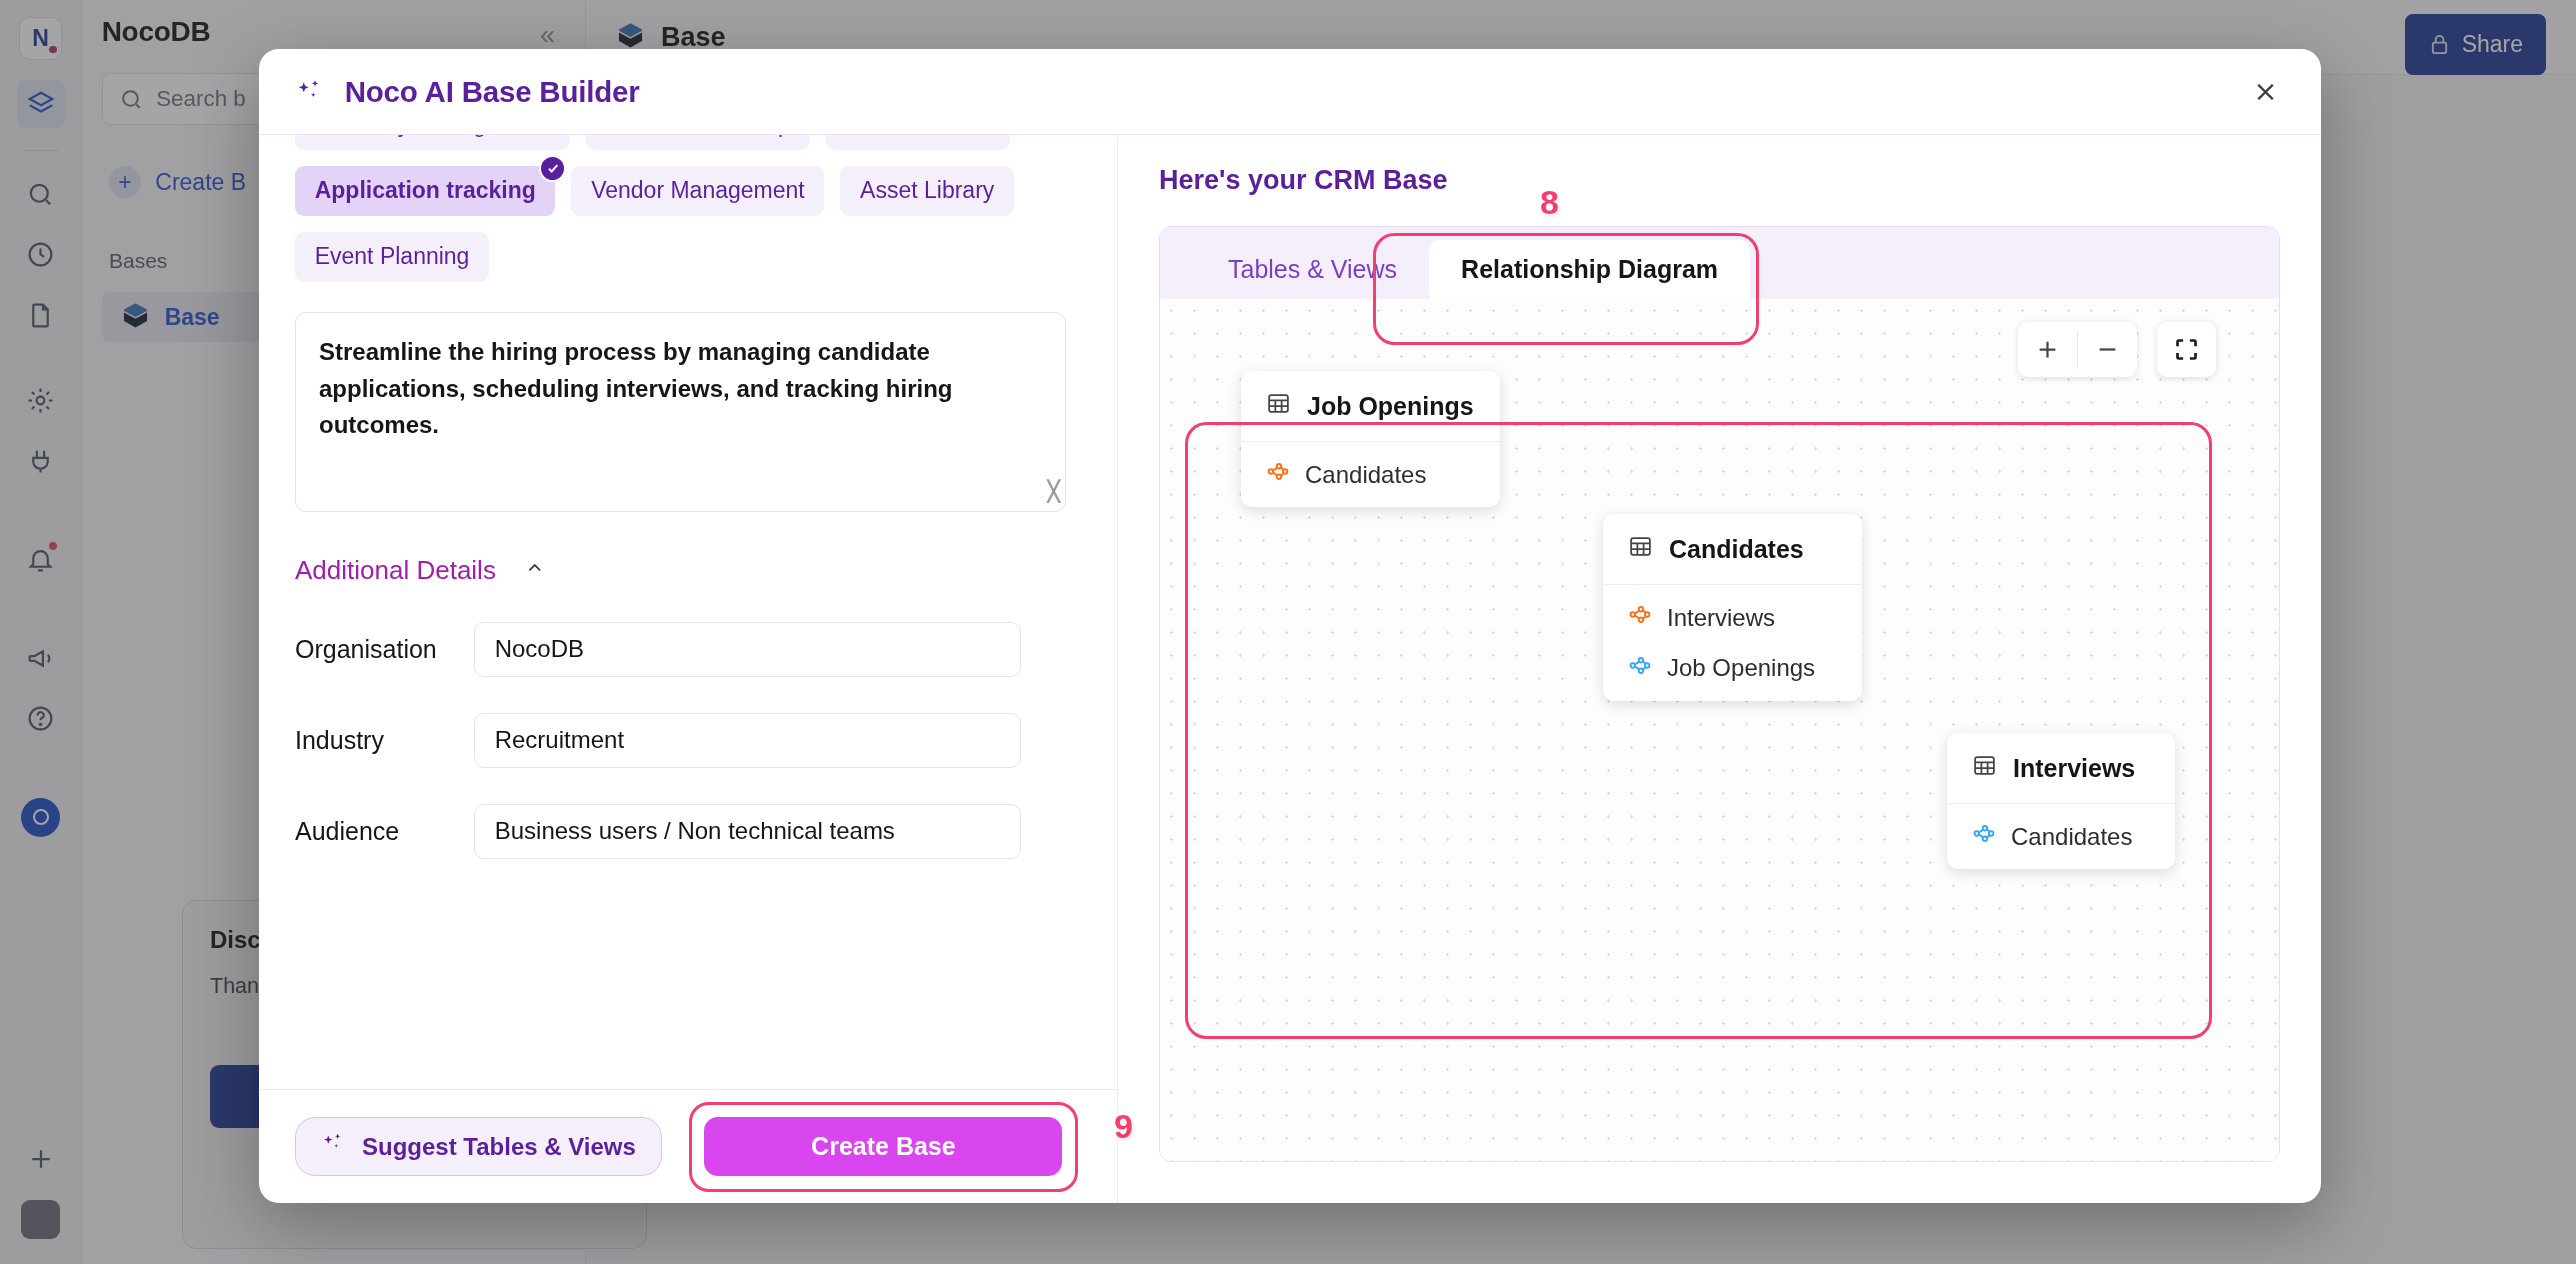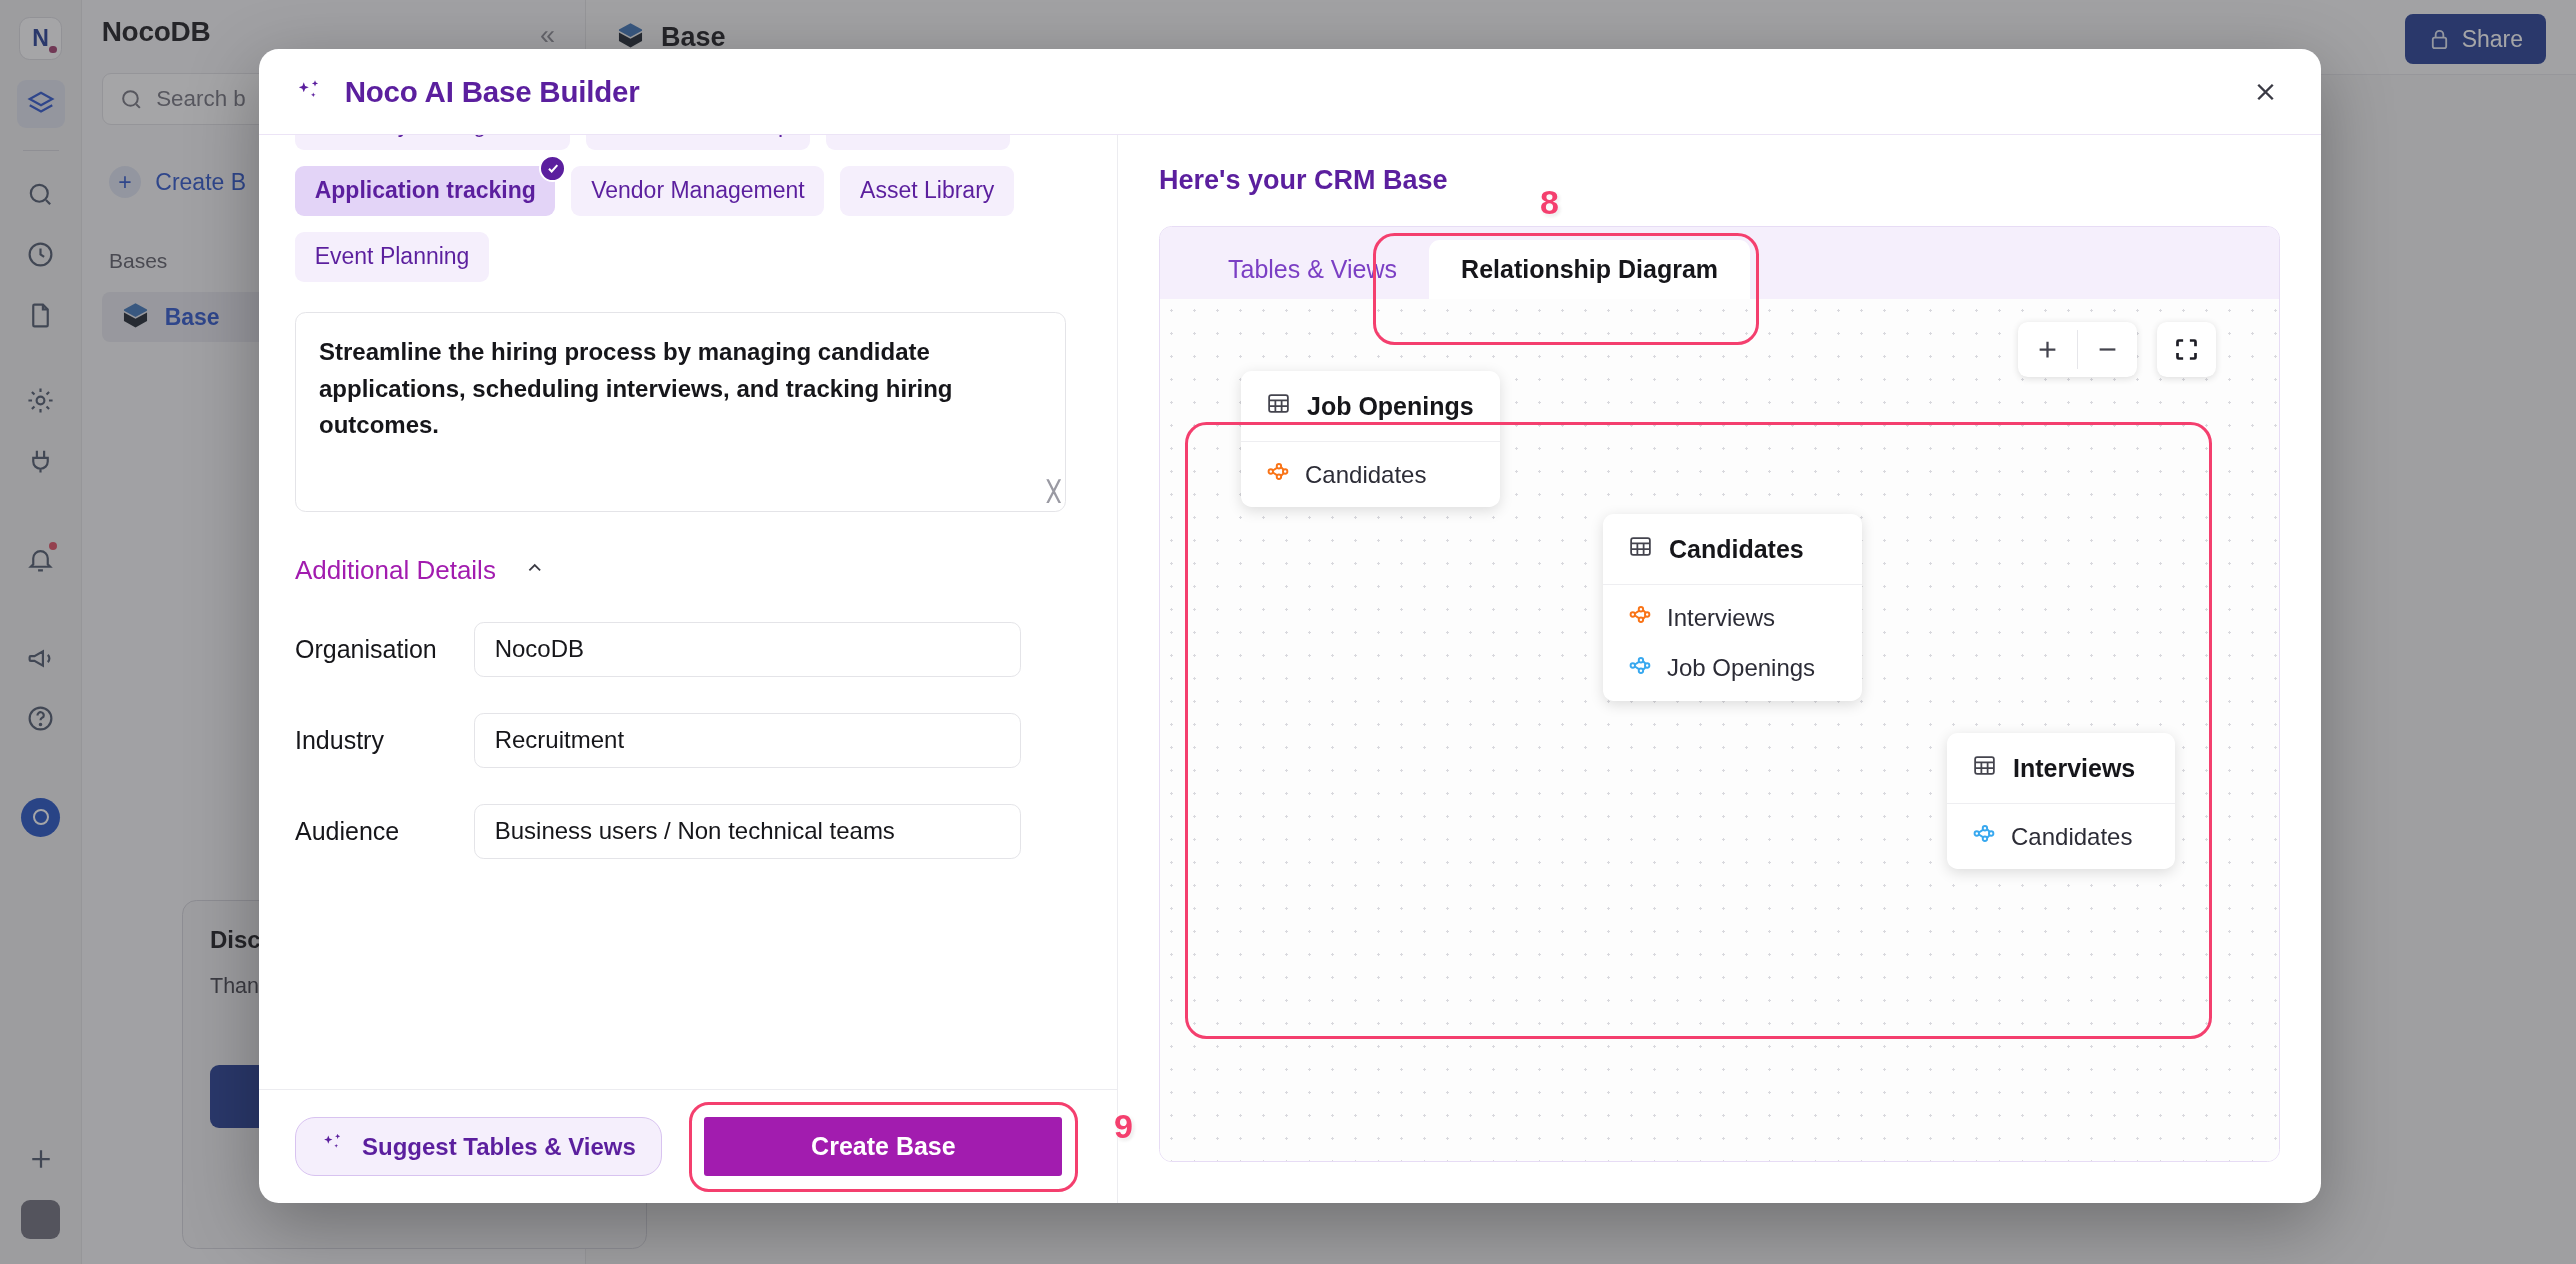--- a/index.html
+++ b/index.html
@@ -103,21 +103,21 @@
   }
 
   
   #topbar {
     position: absolute; left: 586px; top: 0; right: 0; height: 75px;
     background: #fafafa; border-bottom: 0.9px solid #e6e6ea;
     display: flex; align-items: center; padding: 0 30px; gap: 16px;
   }
   #topbar .base-name { font-size: 27px; font-weight: 700; color: #16161a; }
   #share-btn {
-    position: absolute; right: 30px; top: 14.3px; height: 50px; padding: 0 23px;
+    position: absolute; right: 30px; top: 14.3px; height: 61px; padding: 0 23px;
     background: #1f3a93; border-radius: 8px; color: #fff;
     display: flex; align-items: center; gap: 10.7px; font-size: 23px; font-weight: 500;
   }
   #bg-panel {
     position:absolute; left: 1073px; top: 286px; width: 474px; height: 268px;
     border: 0.9px solid #e4e4e8; border-radius: 10.7px; background: #fff;
   }
   #bg-panel .txt { position:absolute; right: 18px; bottom: 29px; font-size: 21.5px; color:#3a3a44; }
 
   
@@ -198,21 +198,21 @@
     height: 59px; padding: 0 25px; border-radius: 20px;
     background: #f5effc; border: 0.9px solid #d8c3f0; color: #5b1f9e;
     font-size: 24px; font-weight: 600;
     display: flex; align-items: center; gap: 16px;
   }
   #create-wrap {
     position: relative; padding: 12.5px;
     border: 3.6px solid #f43f6e; border-radius: 19.7px;
   }
   #create-btn {
-    height: 59px; width: 358px; border-radius: 3px; background: #a21caf;
+    height: 59px; width: 358px; border-radius: 14px; background: #d946ef;
     color: #fff; font-size: 25px; font-weight: 600;
     display: flex; align-items: center; justify-content: center;
   }
 
   
   #right-col {
     flex: 1; min-width: 0; padding: 30px 41px 0 41px; position: relative;
     display: flex; flex-direction: column;
   }
   #right-title {

